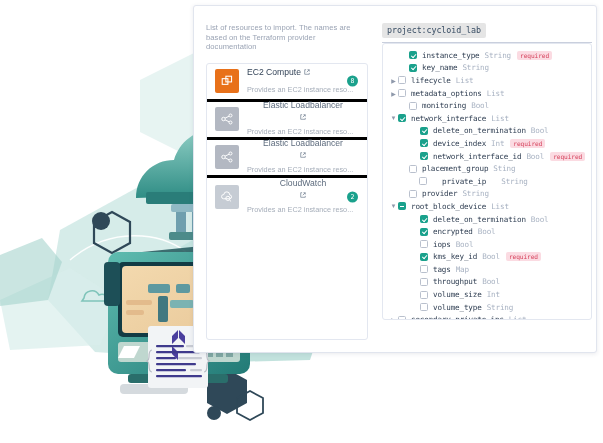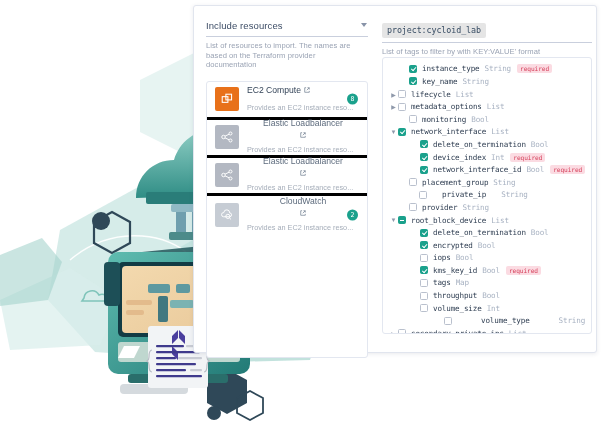--- a/index.html
+++ b/index.html
@@ -265,24 +265,20 @@
       <rect x="190" y="369" width="12" height="2.2" rx="1"></rect>
     </g>
   </g>
 </svg>
 
 <div class="panel">
   <div class="panel-body">
 
     <div class="col-left">
 
-      <div class="select-row">
-        <div class="select-label">Include resources</div>
-        <span class="caret"></span>
-      </div>
       <div class="helper">List of resources to import. The names are based on the Terraform provider documentation</div>
 
       <div class="res-list">
 
         <div class="res-item">
           <span class="res-ico orange">
             <svg width="13" height="13" viewBox="0 0 16 16" fill="none" stroke="#ffffff" stroke-width="1.3">
               <rect x="1.5" y="4.5" width="7" height="7"></rect>
                 <rect x="6" y="1.5" width="7" height="7"></rect>
             </svg>
@@ -368,21 +364,20 @@
         </div>
 
       </div>
     </div>
 
     <div class="col-right">
 
       <div class="tag-box">
         <span class="chip">project:cycloid_lab</span>
       </div>
-      <div class="helper">List of tags to filter by with KEY:VALUE' format</div>
 
       <div class="attr-box" id="attr-box">
           <div class="node" style="padding-left: 11px;">
             <span class="twisty none">▶</span>
             <span class="cbox on"></span>
             <span class="nm">instance_type</span>
             <span class="ty">String</span>
             <span class="req">required</span>
           </div>
           <div class="node" style="padding-left: 11px;">
@@ -495,21 +490,21 @@
             <span class="cbox "></span>
             <span class="nm">throughput</span>
             <span class="ty">Bool</span>
           </div>
           <div class="node" style="padding-left: 22px;">
             <span class="twisty none">▶</span>
             <span class="cbox "></span>
             <span class="nm">volume_size</span>
             <span class="ty">Int</span>
           </div>
-          <div class="node" style="padding-left: 22px; justify-content: space-between;">
+          <div class="node" style="padding-left: 22px;">
             <span class="twisty none">▶</span>
             <span class="cbox "></span>
             <span class="nm">volume_type</span>
             <span class="ty">String</span>
           </div>
           <div class="node" style="padding-left: 0px;">
             <span class="twisty">▶</span>
             <span class="cbox "></span>
             <span class="nm">secondary_private_ips</span>
             <span class="ty">List</span>

